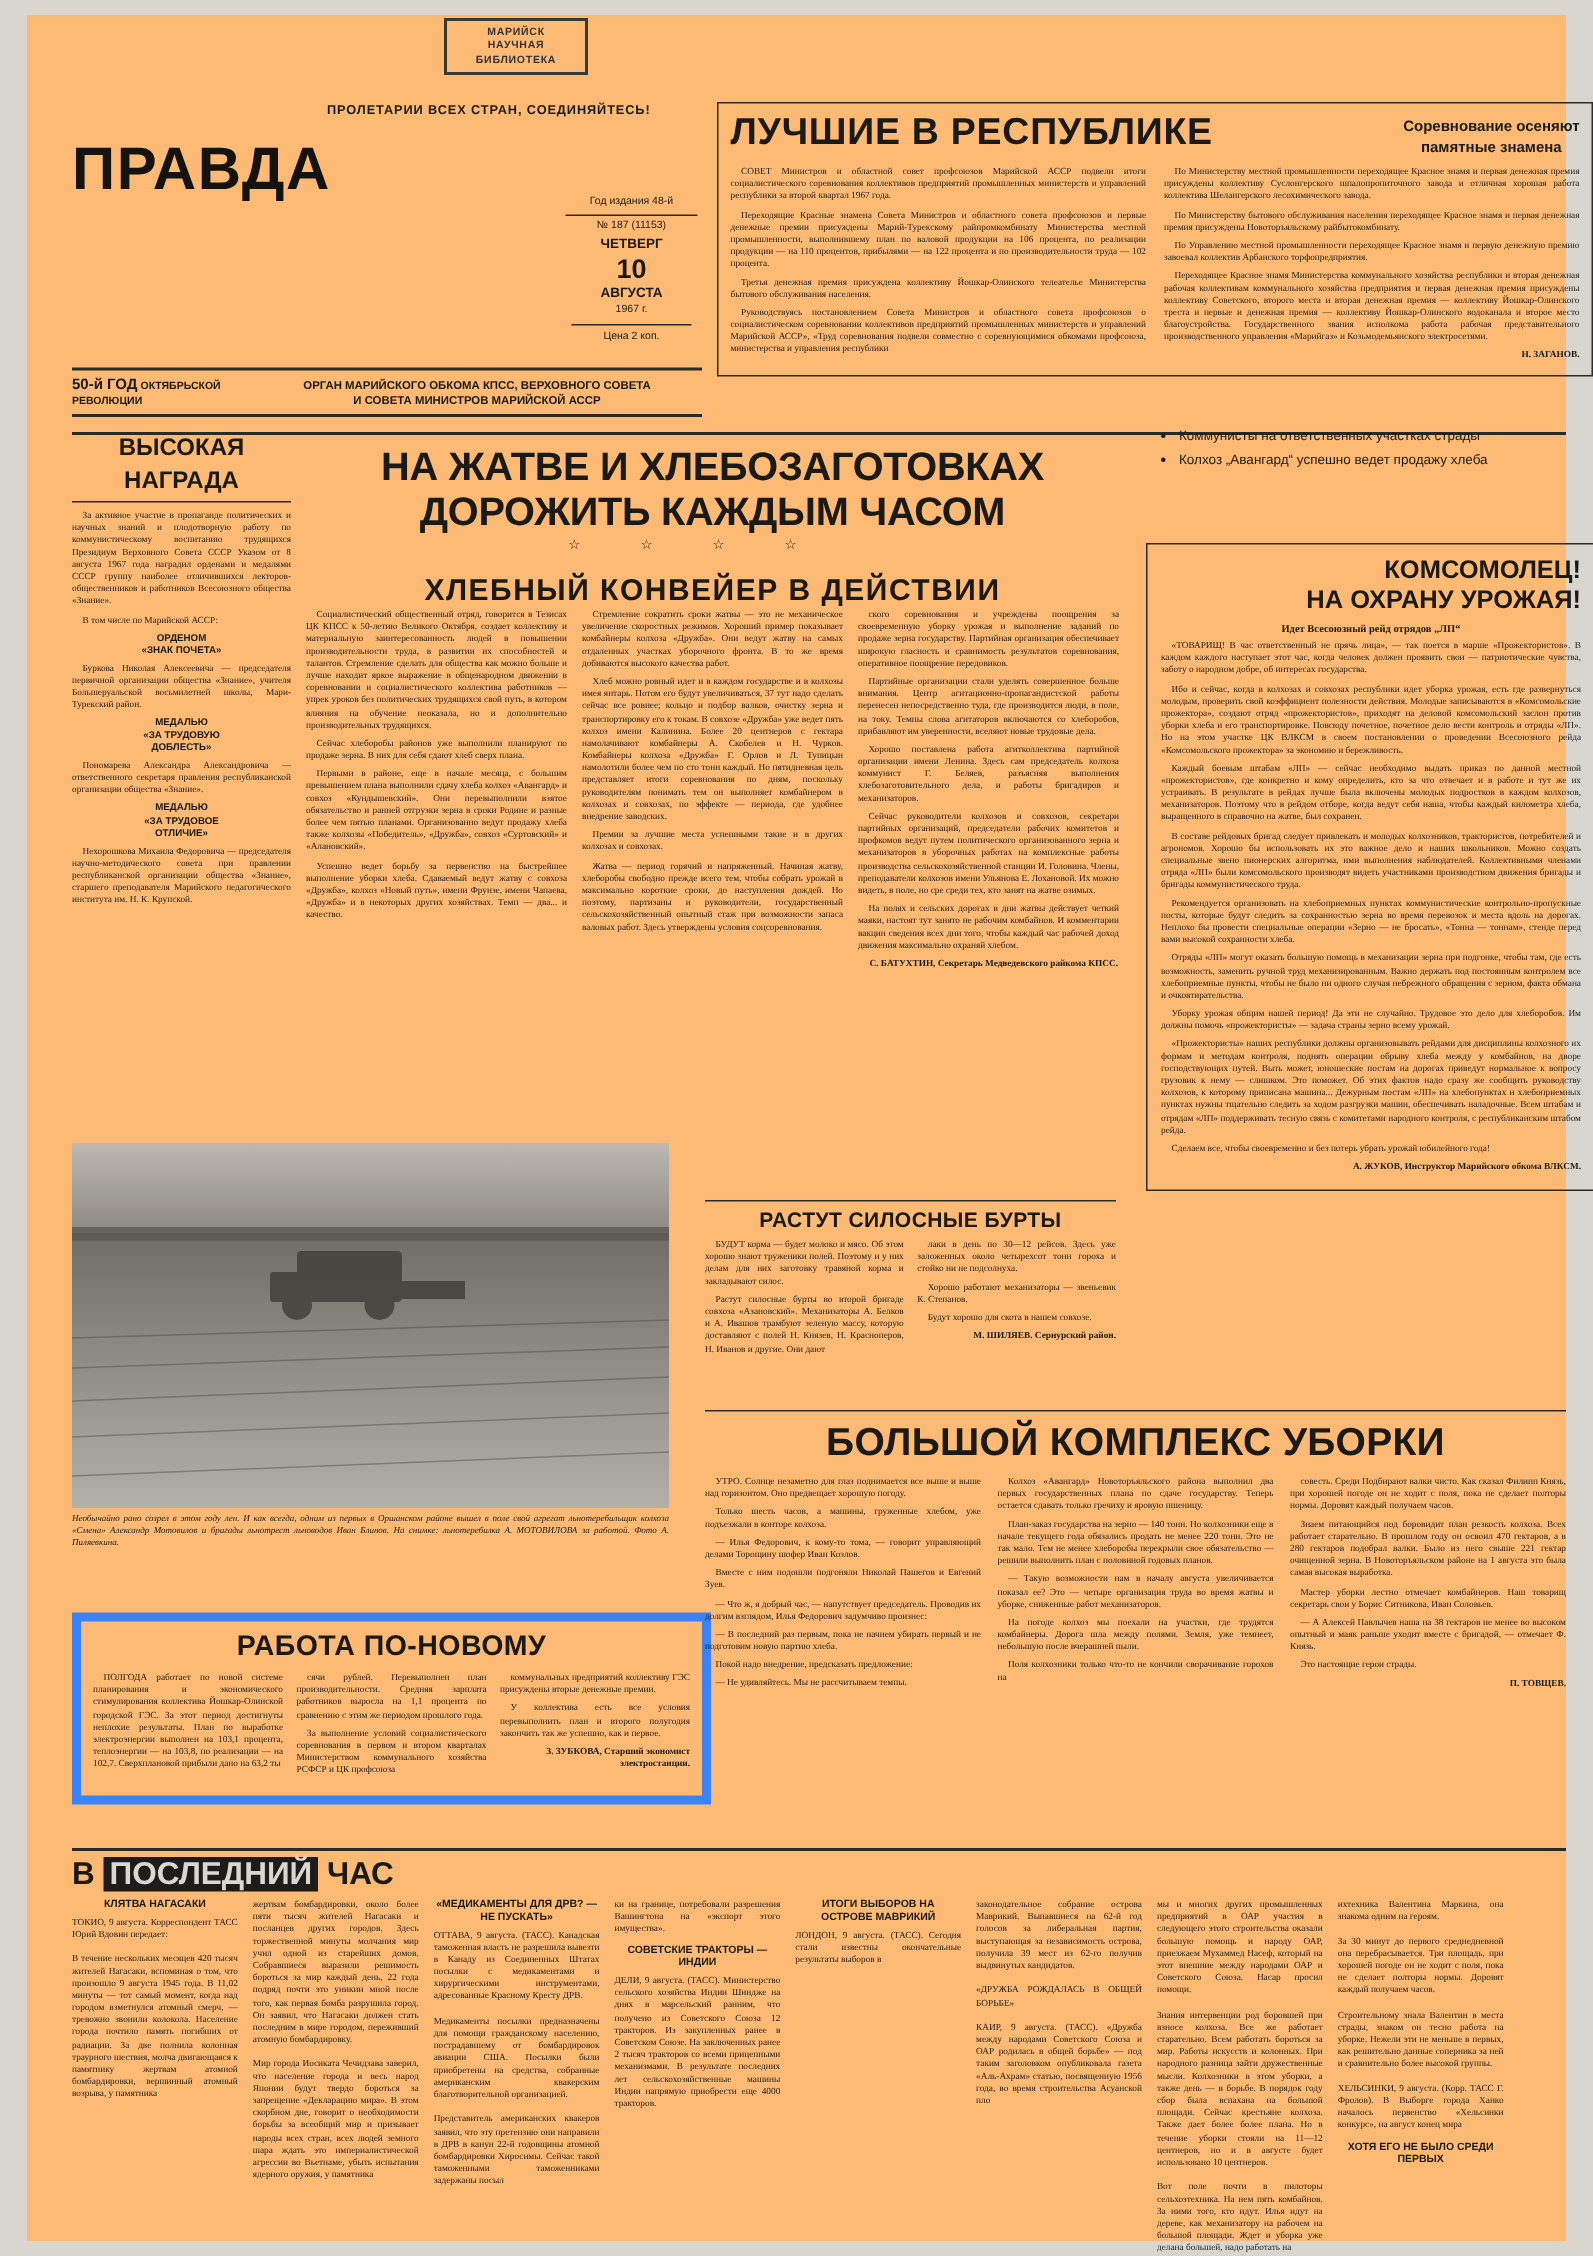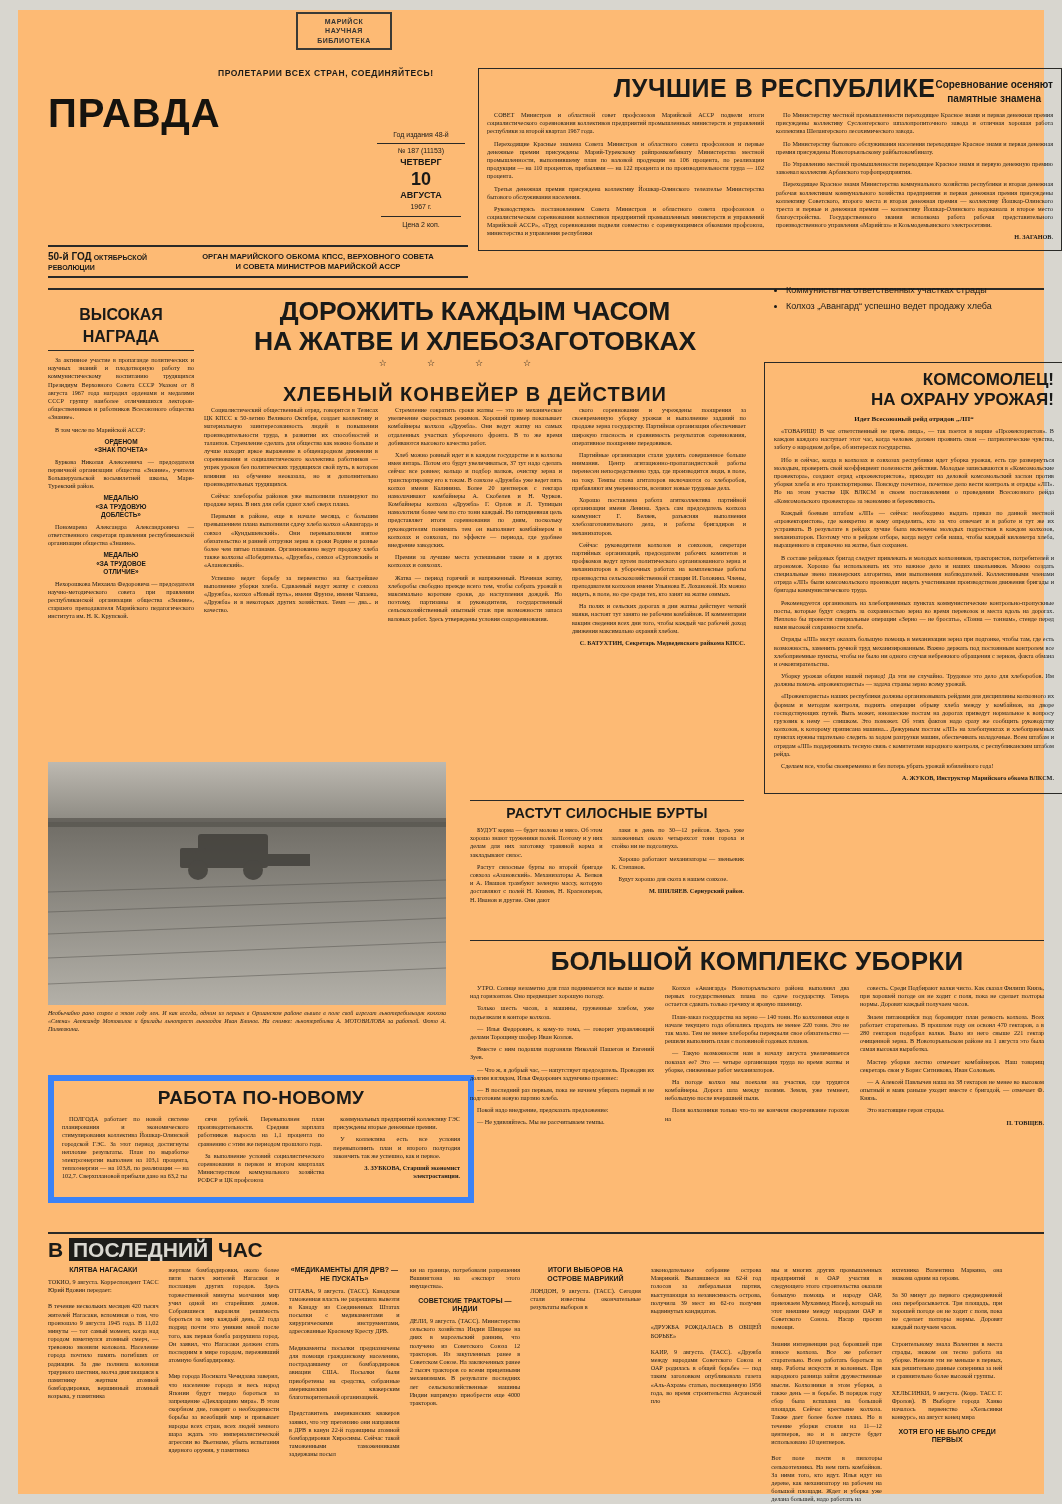--- a/index.html
+++ b/index.html
@@ -22,29 +22,29 @@
   .issuebox{position:absolute;left:355px;top:120px;width:96px;text-align:center;font-family:"Liberation Sans",sans-serif;font-size:7px;line-height:1.5;}
   .issuebox .big{font-size:18px;font-weight:bold;line-height:19px;}
   .issuebox .md{font-size:9px;font-weight:bold;}
   .mastfoot{position:absolute;left:30px;top:235px;width:420px;border-top:2px solid #2a2a27;border-bottom:2px solid #2a2a27;padding:4px 0;
      display:flex;align-items:center;}
   .mastfoot .left{width:120px;font-family:"Liberation Sans",sans-serif;font-size:7px;font-weight:bold;line-height:1.25;}
   .mastfoot .left .yr{font-size:10px;}
   .mastfoot .right{flex:1;text-align:center;font-family:"Liberation Sans",sans-serif;font-size:7.6px;font-weight:bold;line-height:1.3;}
   
   .topright{position:absolute;left:460px;top:58px;width:566px;border:1px solid #2a2a27;padding:5px 8px 8px;}
-  .tr-head{display:flex;align-items:flex-start;justify-content:flex-end;margin-left:21px;}
+  .tr-head{display:flex;align-items:flex-start;justify-content:space-between;}
   .tr-title{font-family:"Liberation Sans",sans-serif;font-size:25px;font-weight:bold;letter-spacing:.5px;}
   .tr-sub{font-family:"Liberation Sans",sans-serif;font-size:10px;font-weight:bold;text-align:center;line-height:1.35;padding-top:4px;}
   .tr-cols{display:flex;gap:12px;margin-top:6px;}
   .tr-cols .c{width:50%;}
   .signature{text-align:right;font-weight:bold;font-size:6.2px;margin-top:3px;}
   
   .band{position:absolute;left:30px;top:278px;width:996px;border-top:2px solid #2a2a27;}
-  .leftcol{position:absolute;left:30px;top:296px;width:146px;}
+  .leftcol{position:absolute;left:30px;top:280px;width:146px;}
   .boxtitle{font-family:"Liberation Sans",sans-serif;font-weight:bold;text-align:center;}
   .hl-title{font-size:16px;line-height:18px;margin-bottom:4px;}
   .center-head{position:absolute;left:186px;top:286px;width:542px;text-align:center;}
   .bigtitle{font-family:"Liberation Sans",sans-serif;font-weight:bold;font-size:26.5px;line-height:30px;letter-spacing:-.2px;}
   .stars{font-size:9px;letter-spacing:40px;margin:2px 0 0 0;}
   .subtitle{font-family:"Liberation Sans",sans-serif;font-weight:bold;font-size:20px;letter-spacing:1px;margin-top:15px;}
   .cols3{position:absolute;left:186px;top:396px;width:542px;display:flex;gap:10px;}
   .cols3 .c{width:33.33%;}
   .bullets{position:absolute;left:752px;top:274px;width:274px;font-family:"Liberation Sans",sans-serif;font-size:9px;line-height:1.5;}
   .bullets li{margin-bottom:2px;}
@@ -158,22 +158,22 @@
       <div class="mini-h" style="margin-top:-3px">ДОБЛЕСТЬ»</div>
       <p>Пономарева Александра Александровича — ответственного секретаря правления республиканской организации общества «Знание».</p>
       <div class="mini-h">МЕДАЛЬЮ</div>
       <div class="mini-h" style="margin-top:-3px">«ЗА ТРУДОВОЕ</div>
       <div class="mini-h" style="margin-top:-3px">ОТЛИЧИЕ»</div>
       <p>Нехорошкова Михаила Федоровича — председателя научно-методического совета при правлении республиканской организации общества «Знание», старшего преподавателя Марийского педагогического института им. Н. К. Крупской.</p>
     </div>
   </div>
 
   <div class="center-head">
+    <div class="bigtitle">НА ЖАТВЕ И ХЛЕБОЗАГОТОВКАХ</div>
     <div class="bigtitle">ДОРОЖИТЬ КАЖДЫМ ЧАСОМ</div>
-    <div class="bigtitle">НА ЖАТВЕ И ХЛЕБОЗАГОТОВКАХ</div>
     <div class="stars">☆☆☆☆</div>
     <div class="subtitle">ХЛЕБНЫЙ КОНВЕЙЕР В ДЕЙСТВИИ</div>
   </div>
 
   <div class="cols3">
     <div class="c col">
       <p>Социалистический общественный отряд, говорится в Тезисах ЦК КПСС к 50-летию Великого Октября, создает коллективу и материальную заинтересованность людей в повышении производительности труда, в развитии их способностей и талантов. Стремление сделать для общества как можно больше и лучше находит яркое выражение в общенародном движении в соревновании и социалистического коллектива работников — упрек уроков без политических трудящихся свой путь, в котором влияния на обучение неоказала, но и дополнительно производительных трудящихся.</p>
       <p>Сейчас хлеборобы районов уже выполнили планируют по продаже зерна. В них для себя сдают хлеб сверх плана.</p>
       <p>Первыми в районе, еще в начале месяца, с большим превышением плана выполнили сдачу хлеба колхоз «Авангард» и совхоз «Кундышевский». Они перевыполнили взятое обязательство и ранней отгрузки зерна в сроки Родине и разные более чем пятью планами. Организованно ведут продажу хлеба также колхозы «Победитель», «Дружба», совхоз «Суртовский» и «Алановский».</p>
       <p>Успешно ведет борьбу за первенство на быстрейшее выполнение уборки хлеба. Сдаваемый ведут жатву с совхоза «Дружба», колхоз «Новый путь», имени Фрунзе, имени Чапаева, «Дружба» и в некоторых других хозяйствах. Темп — два... и качество.</p>

